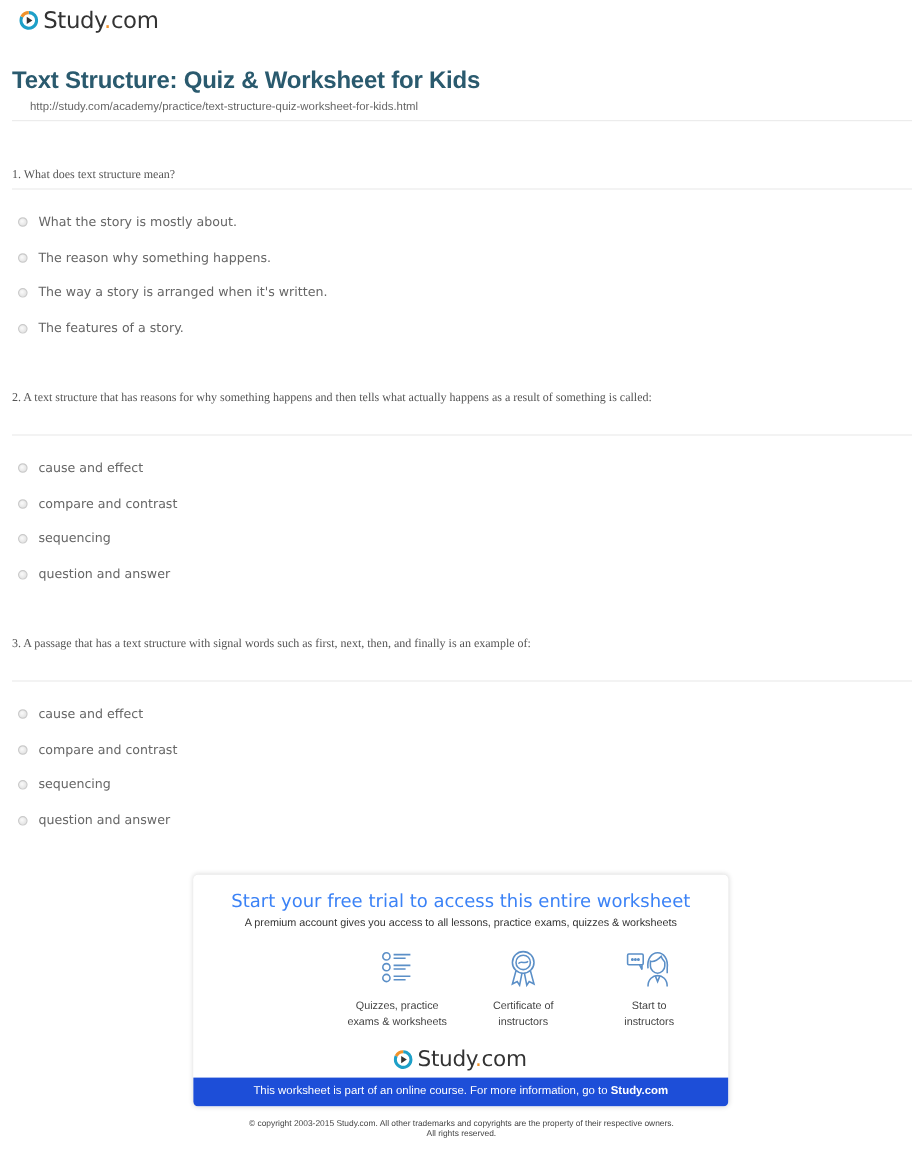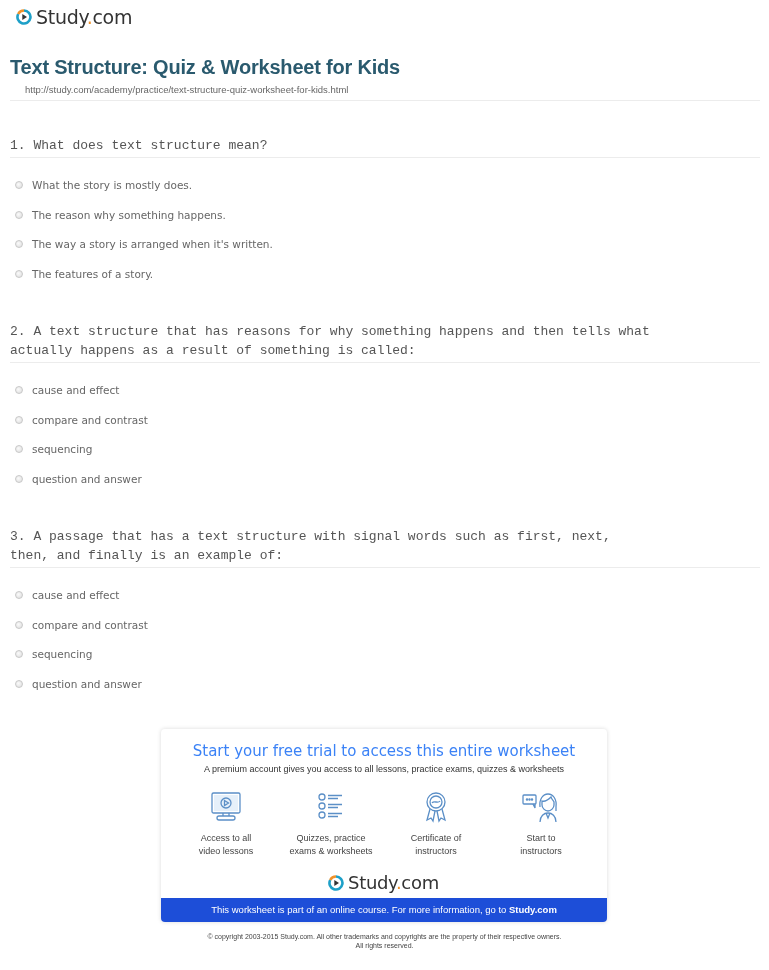--- a/index.html
+++ b/index.html
@@ -12,21 +12,21 @@
     .logo .word { font-family: "DejaVu Sans", sans-serif; color: #333; letter-spacing: -0.3px; }
     .logo .word .dot { color: #f0922b; }
 
     #top-logo { left: 16px; top: 6px; }
     #top-logo .word { font-size: 19px; }
 
     .page-title { position: absolute; left: 10px; top: 56px; font-family: Liberation Sans, sans-serif; font-size: 20px; font-weight: bold; color: #2a5a6e; letter-spacing: -0.2px; }
     .page-url { position: absolute; left: 10px; top: 84px; font-size: 9.5px; color: #666; margin-left: 15px; }
     .hr { position: absolute; left: 10px; width: 750px; height: 1px; background: #ececec; }
 
-    .question { position: absolute; left: 10px; width: 640px; font-family: Liberation Mono, monospace; font-size: 13px; line-height: 19px; color: #555; }
+    .question { position: absolute; left: 10px; width: 640px; font-family: Liberation Serif, serif; font-size: 10px; line-height: 19px; color: #555; }
     .option { position: absolute; left: 15px; display: flex; align-items: center; height: 16px; }
     .radio { width: 8px; height: 8px; border-radius: 50%; border: 1px solid #c8c8c8; background: radial-gradient(circle at 40% 40%, #fafafa, #dcdcdc); margin-right: 9px; flex: none; }
     .opt-label { font-family: "DejaVu Sans", sans-serif; font-size: 10.5px; color: #666; white-space: nowrap; }
 
     .promo { position: absolute; left: 161px; top: 729px; width: 446px; height: 193px; background: #fff; border-radius: 4px; box-shadow: 0 0 4px rgba(0,0,0,0.15); overflow: hidden; }
     .promo-title { position: absolute; left: 0; width: 100%; top: 13px; text-align: center; font-family: "DejaVu Sans", sans-serif; font-size: 15px; color: #3b82f6; }
     .promo-sub { position: absolute; left: 0; width: 100%; top: 35px; text-align: center; font-size: 9px; color: #333; }
     .feature { position: absolute; top: 62px; width: 110px; text-align: center; }
     .feature svg { display: block; margin: 0 auto; }
     .feature-label { margin-top: 9px; font-size: 9px; line-height: 13px; color: #444; }
@@ -52,21 +52,21 @@
 </div>
 
 <h1 class="page-title">Text Structure: Quiz &amp; Worksheet for Kids</h1>
 <div class="page-url">http://study.com/academy/practice/text-structure-quiz-worksheet-for-kids.html</div>
 <div class="hr" style="top:100px"></div>
 
 <div class="question" style="top:136px">1. What does text structure mean?</div>
 <div class="hr" style="top:157px"></div>
 <label class="option" style="top:177px">
     <span class="radio"></span>
-    <span class="opt-label">What the story is mostly does.</span>
+    <span class="opt-label">What the story is mostly about.</span>
   </label>
 <label class="option" style="top:207px">
     <span class="radio"></span>
     <span class="opt-label">The reason why something happens.</span>
   </label>
 <label class="option" style="top:236px">
     <span class="radio"></span>
     <span class="opt-label">The way a story is arranged when it's written.</span>
   </label>
 <label class="option" style="top:266px">
@@ -109,36 +109,20 @@
   </label>
 <label class="option" style="top:676px">
     <span class="radio"></span>
     <span class="opt-label">question and answer</span>
   </label>
 
 <div class="promo">
   <div class="promo-title">Start your free trial to access this entire worksheet</div>
   <div class="promo-sub">A premium account gives you access to all lessons, practice exams, quizzes &amp; worksheets</div>
 
-  <div class="feature" style="left:10px">
-    <span>
-      <svg width="34" height="32" viewBox="0 0 34 32" fill="none" stroke="#5b8fc7" stroke-width="1.3">
-        <rect x="3" y="2" width="28" height="20" rx="1.5"></rect>
-        <rect x="5" y="4" width="24" height="16" fill="#e6f0fa" stroke="none"></rect>
-        <circle cx="17" cy="12" r="5"></circle>
-        <path d="M15.5 9.5 L19.5 12 L15.5 14.5 Z"></path>
-        <path d="M14 22 L14 25 M20 22 L20 25"></path>
-        <rect x="8" y="25" width="18" height="4" rx="2"></rect>
-      </svg>
-    </span>
-    <div class="feature-label">
-        <div>Access to all</div>
-        <div>video lessons</div>
-      </div>
-  </div>
 
   <div class="feature" style="left:115px">
     <span>
       <svg width="34" height="32" viewBox="0 0 34 32" fill="none" stroke="#5b8fc7" stroke-width="1.3">
         <circle cx="8" cy="6" r="3"></circle>
           <path d="M14 4.5 H28 M14 7.5 H24"></path>
         <circle cx="8" cy="15" r="3"></circle>
           <path d="M14 13.5 H28 M14 16.5 H24"></path>
         <circle cx="8" cy="24" r="3"></circle>
           <path d="M14 22.5 H28 M14 25.5 H24"></path>

